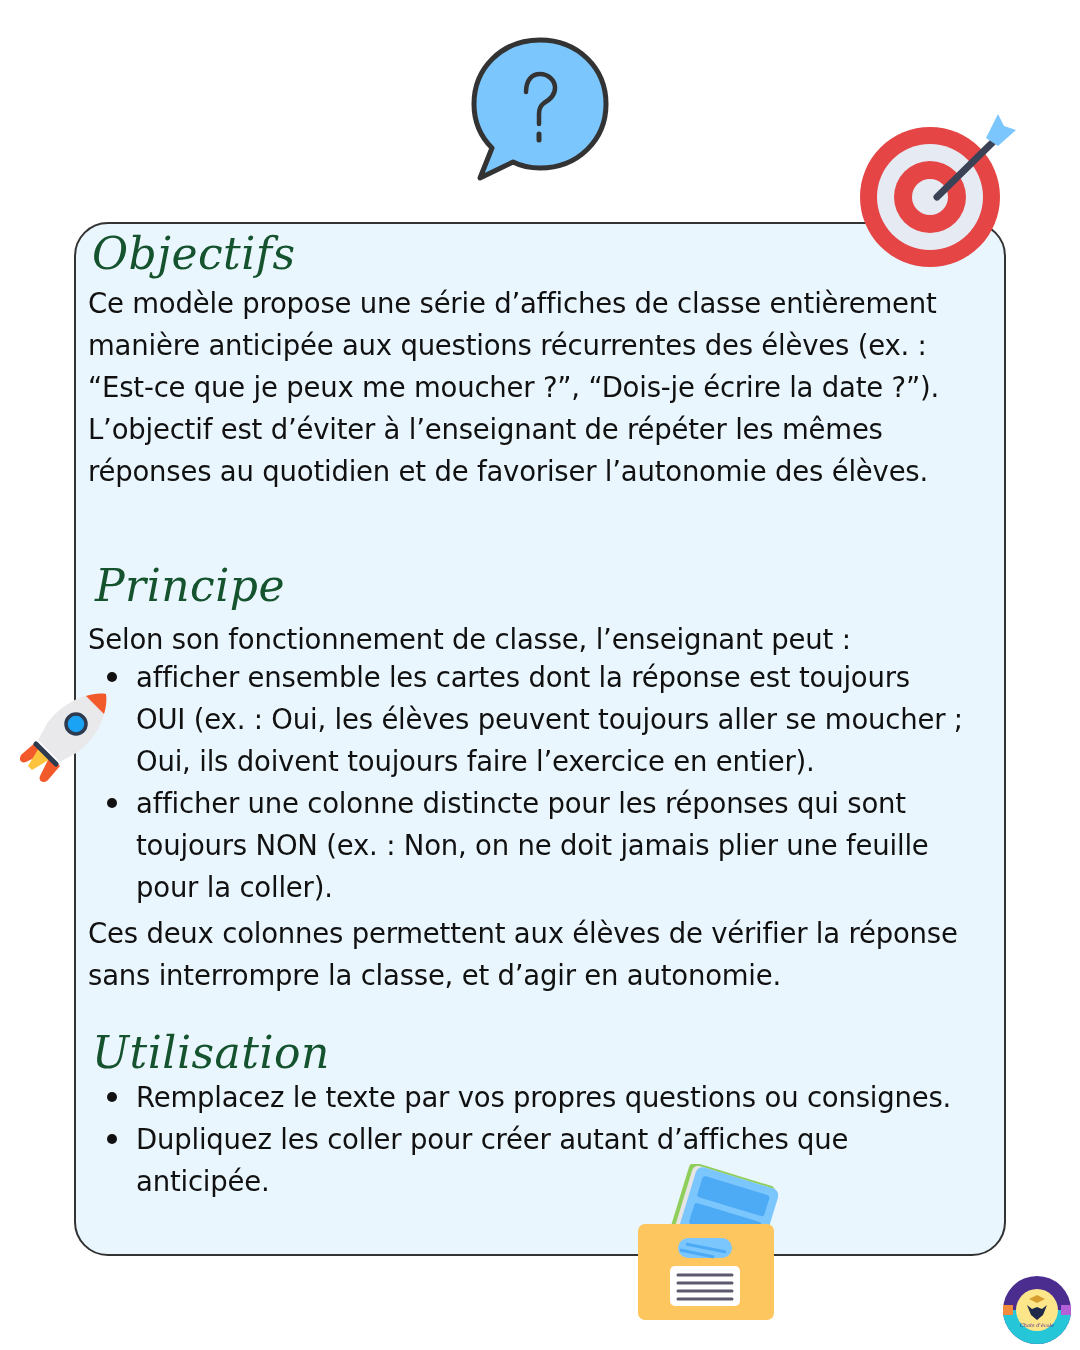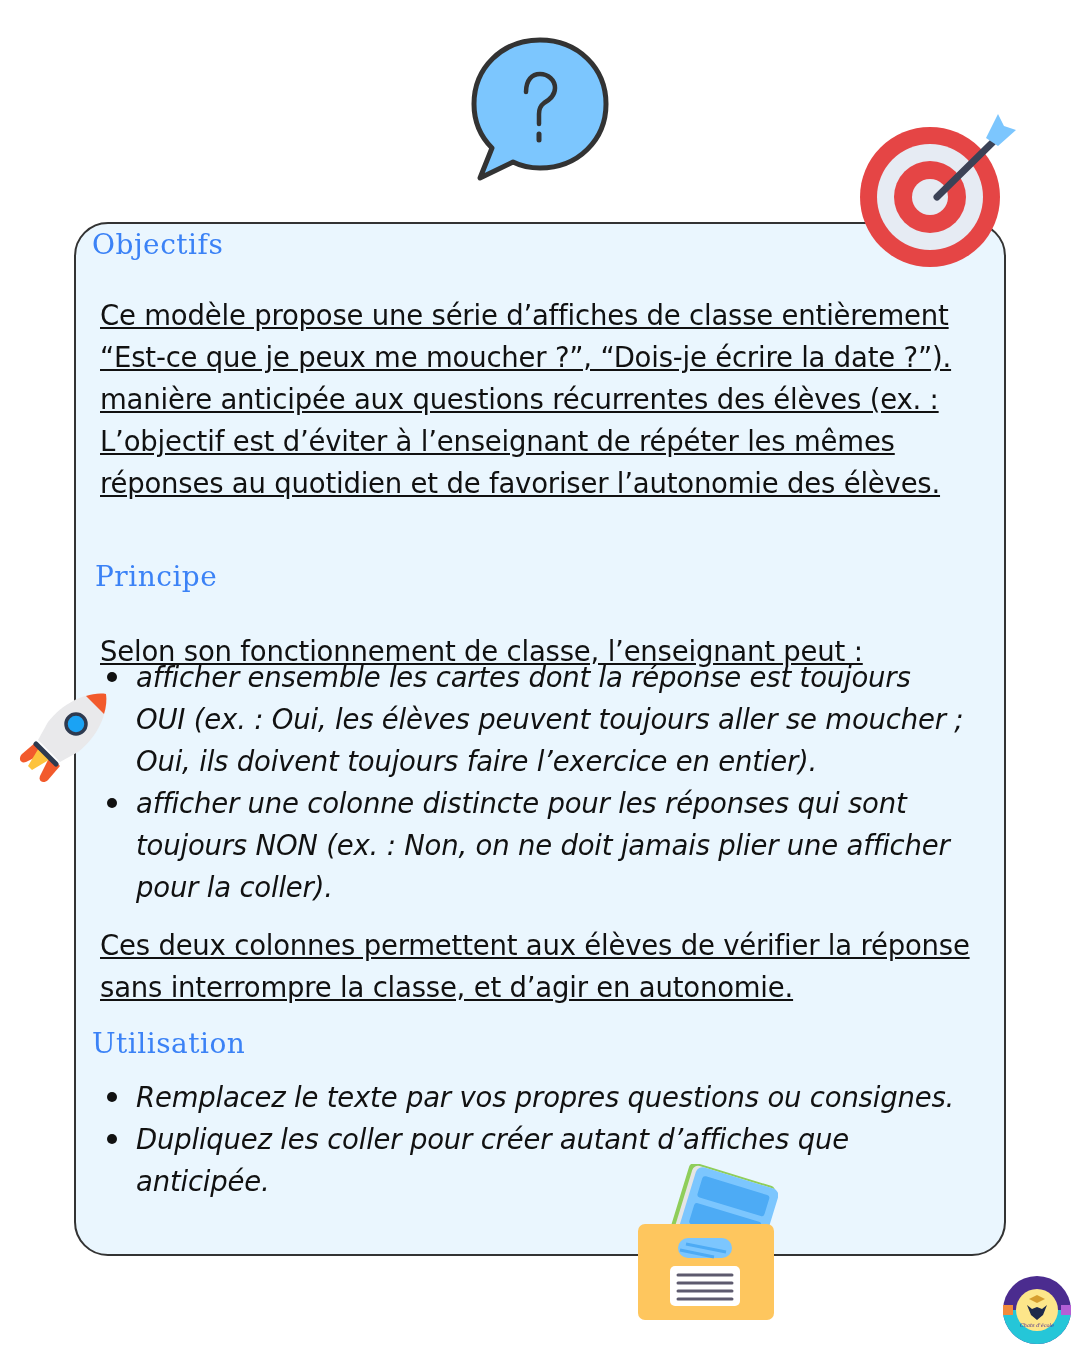--- a/index.html
+++ b/index.html
@@ -5,27 +5,27 @@
   html, body { margin:0; padding:0; }
   body {
     width:1080px; height:1350px; background:#ffffff; position:relative; overflow:hidden;
     font-family:"DejaVu Sans", "Liberation Sans", sans-serif; color:#111111;
   }
   .card {
     position:absolute; left:74px; top:222px; width:928px; height:1030px;
     background:#eaf6fe; border:2px solid #333333; border-radius:34px; box-sizing:content-box;
   }
   .heading {
-    position:absolute; font-family:"DejaVu Serif", "Liberation Serif", serif; 
-    font-size:28px; color:#3b82f6; letter-spacing:0.5px; margin:0; font-weight:normal;
+    position:absolute; font-family:"DejaVu Serif", "Liberation Serif", serif; font-style:italic;
+    font-size:44px; color:#14532d; letter-spacing:0.5px; margin:0; font-weight:normal;
   }
   .para {
-    position:absolute; font-size:27.5px; line-height:42px; margin:16px; letter-spacing:-0.2px;text-decoration:underline;
+    position:absolute; font-size:27.5px; line-height:42px; margin:4px; letter-spacing:-0.2px;
   }
-  ul.blist { position:absolute; margin:0; padding:0; list-style:none; font-size:27.5px; line-height:42px; letter-spacing:-0.2px;font-style:italic; }
+  ul.blist { position:absolute; margin:0; padding:0; list-style:none; font-size:27.5px; line-height:42px; letter-spacing:-0.2px; }
   ul.blist li { position:relative; padding-left:52px; }
   ul.blist li::before {
     content:""; position:absolute; left:23px; top:16px; width:10px; height:10px; border-radius:50%; background:#111;
   }
   .icon { position:absolute; }
 </style>
 </head>
 <body>
 
 <svg class="icon" style="left:468px;top:36px;" width="144" height="146" viewBox="0 0 144 146">
@@ -41,37 +41,37 @@
   <circle cx="72" cy="87" r="53" fill="#e6ebf3"></circle>
   <circle cx="72" cy="87" r="36" fill="#e54545"></circle>
   <circle cx="72" cy="87" r="18" fill="#e6ebf3"></circle>
   <line x1="79" y1="87" x2="135" y2="32" stroke="#3b4256" stroke-width="7" stroke-linecap="round"></line>
   <path d="M128 28 L140 4 L146 16 L158 20 L140 36 Z" fill="#7cc6fe"></path>
 </svg>
 
 <h2 class="heading" style="left:92px;top:228px;">Objectifs</h2>
 <div class="para" style="left:84px;top:278px;">
   <div>Ce modèle propose une série d’affiches de classe entièrement</div>
+  <div>manière anticipée aux questions récurrentes des élèves (ex. :</div>
   <div>“Est-ce que je peux me moucher ?”, “Dois-je écrire la date ?”).</div>
-  <div>manière anticipée aux questions récurrentes des élèves (ex. :</div>
   <div>L’objectif est d’éviter à l’enseignant de répéter les mêmes</div>
   <div>réponses au quotidien et de favoriser l’autonomie des élèves.</div>
 </div>
 
 <h2 class="heading" style="left:84px;top:560px;margin-left:11px;">Principe</h2>
 <div class="para" style="left:84px;top:614px;">Selon son fonctionnement de classe, l’enseignant peut :</div>
 <ul class="blist" style="left:84px;top:656px;">
   <li>
     <div>afficher ensemble les cartes dont la réponse est toujours</div>
     <div>OUI (ex. : Oui, les élèves peuvent toujours aller se moucher ;</div>
     <div>Oui, ils doivent toujours faire l’exercice en entier).</div>
   </li>
   <li>
     <div>afficher une colonne distincte pour les réponses qui sont</div>
-    <div>toujours NON (ex. : Non, on ne doit jamais plier une afficher</div>
+    <div>toujours NON (ex. : Non, on ne doit jamais plier une feuille</div>
     <div>pour la coller).</div>
   </li>
 </ul>
 <div class="para" style="left:84px;top:908px;">
   <div>Ces deux colonnes permettent aux élèves de vérifier la réponse</div>
   <div>sans interrompre la classe, et d’agir en autonomie.</div>
 </div>
 
 <h2 class="heading" style="left:92px;top:1020px;margin-top:7px;">Utilisation</h2>
 <ul class="blist" style="left:84px;top:1076px;">

